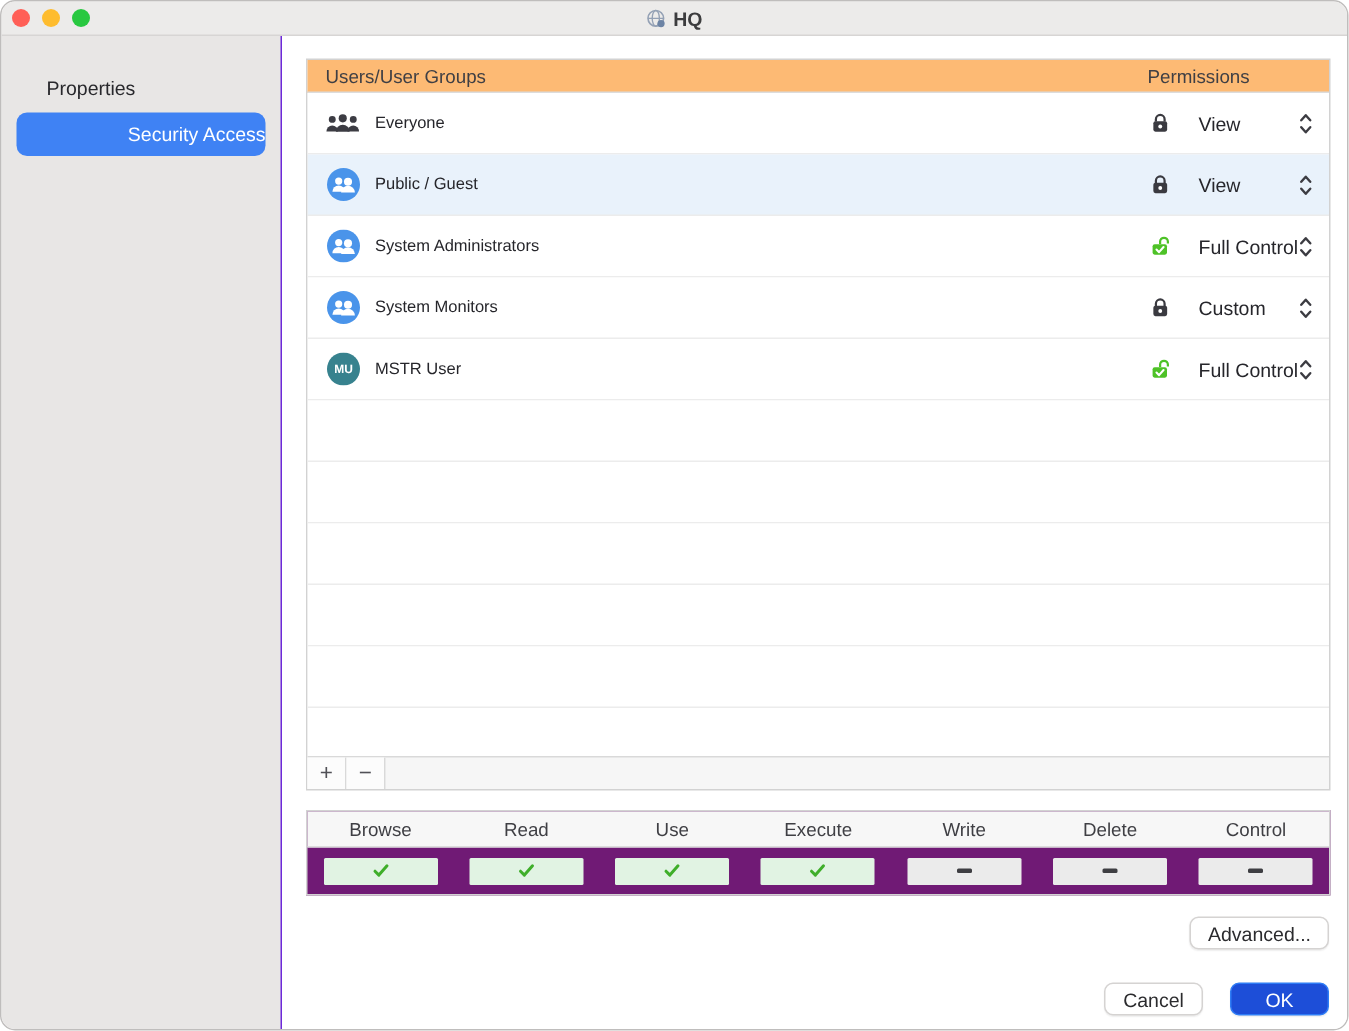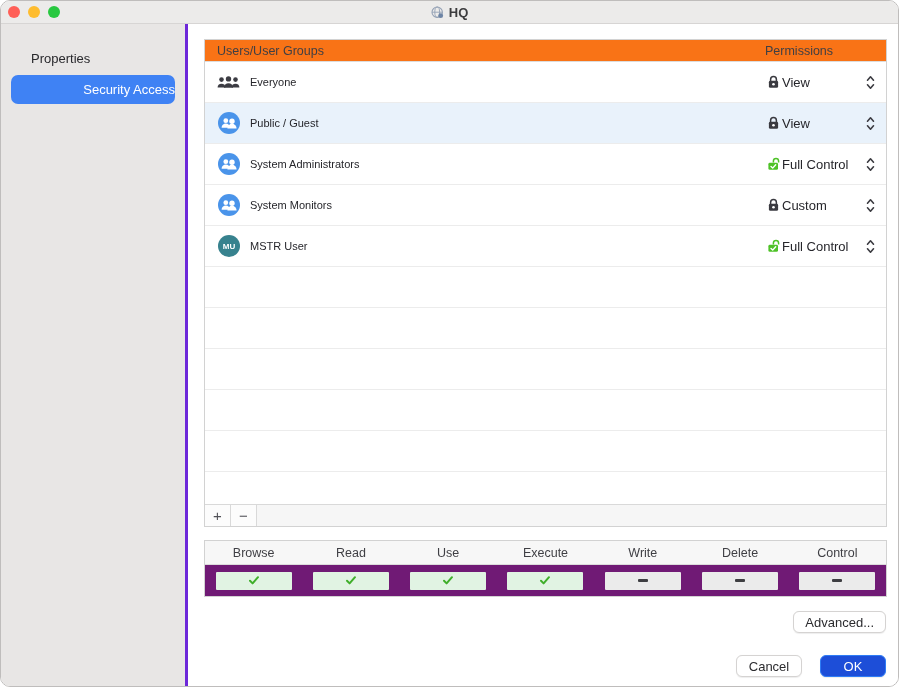--- a/index.html
+++ b/index.html
@@ -8,36 +8,36 @@
 
   
   .titlebar { height:23px; background:#ecebea; border-bottom:1px solid #d7d5d4; position:relative; }
   .lights { position:absolute; left:7px; top:5px; display:flex; gap:8px; }
   .light { width:12px; height:12px; border-radius:50%; }
   .light.red { background:#ff5f57; } .light.yellow { background:#febc2e; } .light.green { background:#28c840; }
   .title-wrap { height:100%; display:flex; align-items:center; justify-content:center; gap:5px; font-size:13px; font-weight:700; color:#3c3c3e; }
 
   
   .bodyrow { display:flex; height:663px; }
-  .sidebar { width:187px; flex:0 0 187px; background:#e8e6e5; border-right:3px solid #6d28d9; padding-top:21px; }
+  .sidebar { width:187px; flex:0 0 187px; background:#e8e6e5; border-right:1px solid #6d28d9; padding-top:21px; }
   .side-item { height:26px; margin:0 10px 4px; display:flex; align-items:center; padding-left:20px; font-size:13px; color:#28282c; border-radius:7px; }
   .side-item.selected { height:29px; background:#3f82f4; color:#fff;justify-content:flex-end; }
   .main { flex:1; position:relative; background:#fff; }
 
   
   .acl { position:absolute; left:16px; top:15px; width:683px; height:488px; border:1px solid #d2d2d2; background:#fff; display:flex; flex-direction:column; }
-  .acl-header { flex:0 0 22px; background:#f97316; border-bottom:1px solid #dcdcdc; position:relative; display:flex; align-items:center; font-size:12.5px; color:#3f3f44; }
+  .acl-header { flex:0 0 22px; background:#fdba74; border-bottom:1px solid #dcdcdc; position:relative; display:flex; align-items:center; font-size:12.5px; color:#3f3f44; }
   .col-users { margin-left:12px; }
   .col-perms { position:absolute; left:560px; }
   .acl-rows { flex:1 1 auto; overflow:hidden; }
   .acl-row { height:41px; border-bottom:1px solid #ececec; display:flex; align-items:center; padding-left:12px; position:relative; background:#fff; }
   .acl-row.selected { background:#e9f2fb; }
   .icon-box { width:23px; display:flex; justify-content:center; }
   .row-name { font-size:11px; color:#26262b; margin-left:10px; }
-  .perm { position:absolute; left:562px; display:flex; align-items:center; gap:2px;text-align:center; }
+  .perm { position:absolute; left:562px; display:flex; align-items:center; gap:19px;text-align:center; }
   .perm-label { font-size:13px; color:#26262b; }
   .stepper { position:absolute; right:11px; top:13px; cursor:default; }
   .acl-footer { flex:0 0 22px; border-top:1px solid #d9d9d9; background:#f6f6f6; display:flex; }
   .ftr-btn { width:26px; border-right:1px solid #d9d9d9; background:#fcfcfc; display:flex; align-items:center; justify-content:center; font-size:15px; line-height:1; color:#515157; }
 
   
   .matrix { position:absolute; left:16px; top:516px; width:683px; border:1px solid #d2d2d2; background:#701a75; }
   .mx-header { display:grid; grid-template-columns:repeat(7,1fr); height:24px; background:#f7f7f7; border-bottom:1px solid #dcdcdc; align-items:center; }
   .mx-col { text-align:center; font-size:12.5px; color:#3f3f44; }
   .mx-body { display:grid; grid-template-columns:repeat(7,1fr); height:31px; align-items:center; }

